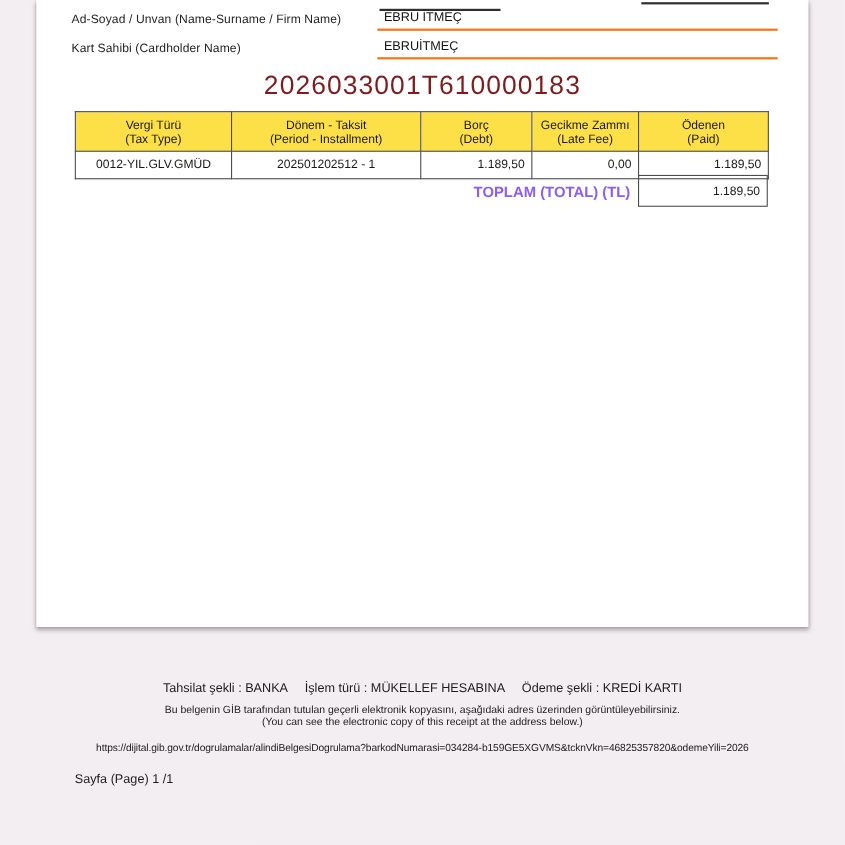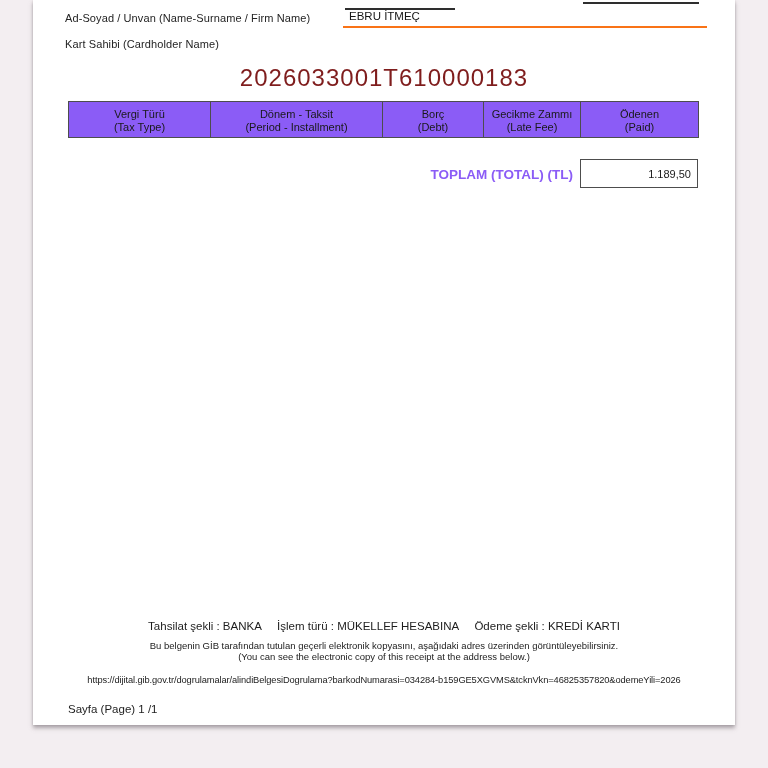--- a/index.html
+++ b/index.html
@@ -8,21 +8,21 @@
     background:#f3eef1;
     position:relative;
     overflow:hidden;
     font-family:"Liberation Sans","DejaVu Sans",sans-serif;
     color:#1b1b1b;
     -webkit-font-smoothing:antialiased;
   }
   .paper{
     position:absolute;
     left:33px;top:0;
-    width:702px;height:725px;
+    width:702px;height:570px;
     background:#ffffff;
     box-shadow:0 3px 4px rgba(110,100,108,0.55), 0 0 2px rgba(0,0,0,0.12);
   }
   
   .cutline{position:absolute;background:#2e2e2e;height:2px;}
   .cutline.a{left:312px;top:8px;width:110px;}
   .cutline.b{left:550px;top:2px;width:116px;}
 
   
   .form-label{
@@ -50,21 +50,21 @@
     position:absolute;left:35px;top:101px;width:630px;
     border-collapse:collapse;table-layout:fixed;
     font-size:11px;color:#191919;
   }
   .tax-table td{
     border:1px solid #4d4d4d;
     padding:0 6px;
     overflow:hidden;white-space:nowrap;
   }
   .tax-table .hdr td{
-    background:#8b5cf6;
+    background:#fde047;
     height:33px;text-align:center;line-height:13px;
     padding-top:2px;
   }
   .tax-table .data td{height:24px;}
   .c-center{text-align:center;}
   .c-right{text-align:right;}
 
   .total-row{position:absolute;left:35px;top:159px;width:630px;height:31px;}
   .total-label{
     position:absolute;left:0;top:0;width:505px;height:31px;
@@ -103,20 +103,21 @@
   <div class="cutline b"></div>
 
   <div class="row1">
     <div class="form-label">Ad-Soyad / Unvan (Name-Surname / Firm Name)</div>
   </div>
   <div class="form-field row1">EBRU İTMEÇ</div>
 
   <div class="row2">
     <div class="form-label">Kart Sahibi (Cardholder Name)</div>
   </div>
+  <div class="form-field row2">EBRUİTMEÇ</div>
 
   <div class="doc-number">2026033001T610000183</div>
 
   <table class="tax-table">
     <colgroup>
       <col style="width:142px">
         <col style="width:172px">
         <col style="width:101px">
       <col style="width:97px">
         <col style="width:118px">
@@ -137,20 +138,27 @@
         </td>
         <td>
           <div>Gecikme Zammı</div>
           <div>(Late Fee)</div>
         </td>
         <td>
           <div>Ödenen</div>
           <div>(Paid)</div>
         </td>
       </tr>
+      <tr class="data">
+        <td class="c-center">0012-YIL.GLV.GMÜD</td>
+        <td class="c-center">202501202512 - 1</td>
+        <td class="c-right">1.189,50</td>
+        <td class="c-right">0,00</td>
+        <td class="c-right">1.189,50</td>
+      </tr>
     </tbody>
   </table>
 
   <div class="total-row">
     <div class="total-label">TOPLAM (TOTAL) (TL)</div>
     <div class="total-box">
       <span>1.189,50</span>
     </div>
   </div>
 

